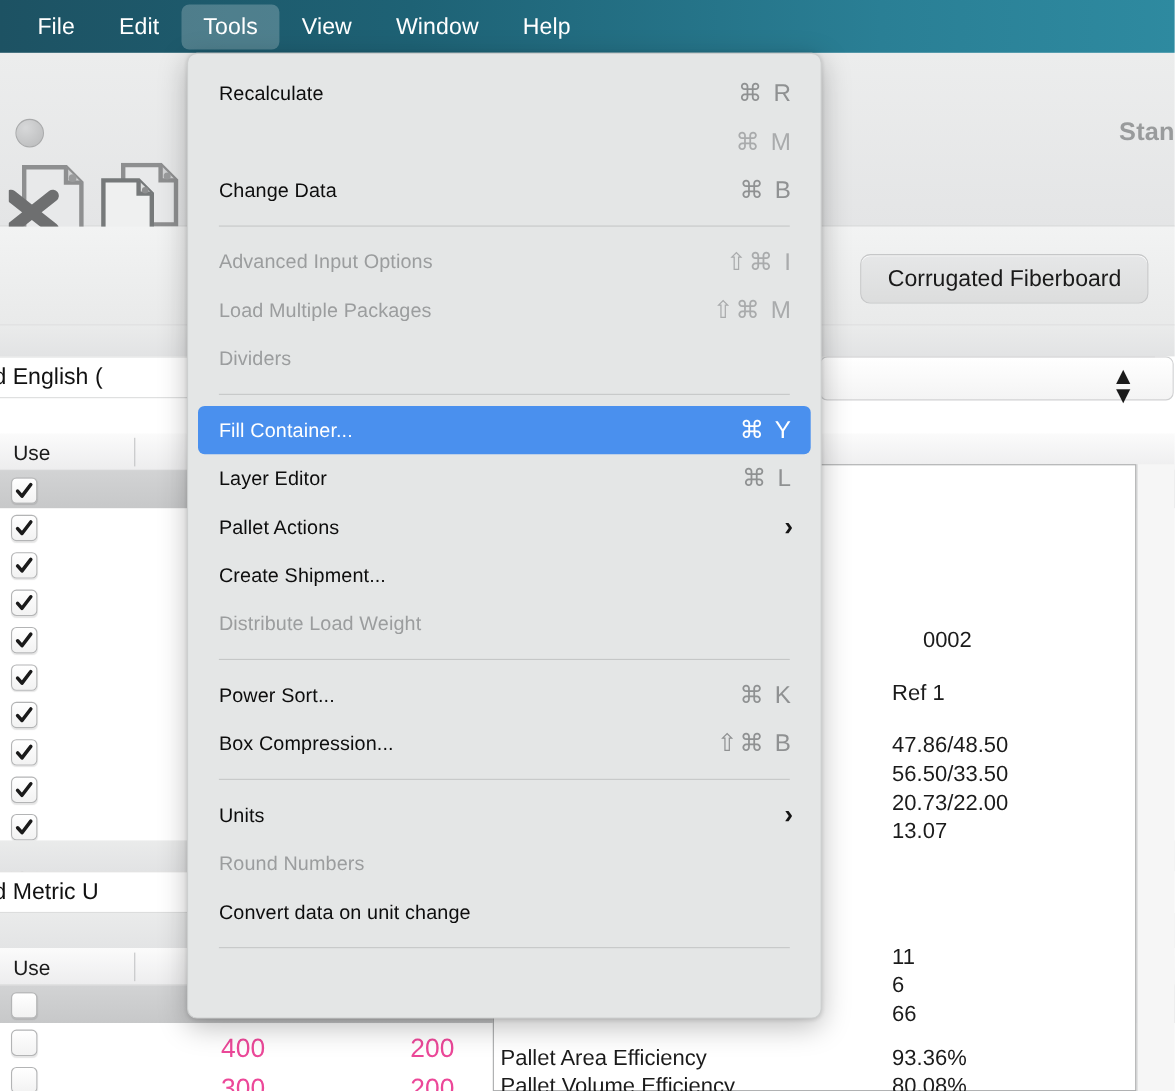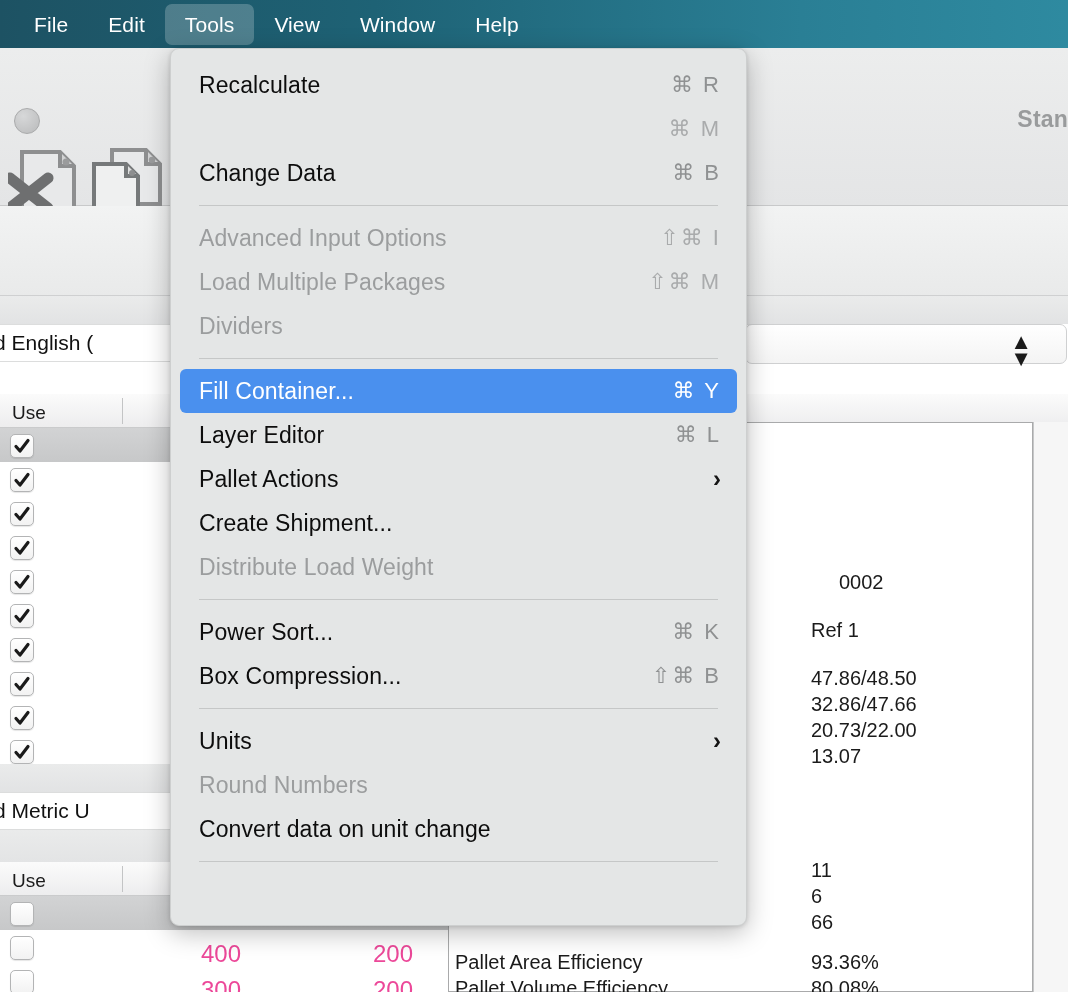--- a/index.html
+++ b/index.html
@@ -175,21 +175,21 @@
     overflow: hidden;
   }
   .mi {
     position: relative;
     height: 44px;
     display: flex; align-items: center;
     margin: 0 9px;
     padding: 0 16px 0 19px;
     border-radius: 6px;
   }
-  .mi-label { font-size: 23px; color: #0d0d0d; white-space: nowrap; letter-spacing: 0.1px; }
+  .mi-label { font-size: 18px; color: #0d0d0d; white-space: nowrap; letter-spacing: 0.1px; }
   .mi.disabled .mi-label { color: #9b9d9e; }
   .mi-shortcut {
     margin-left: auto; font-size: 22px; color: #8f9192;
     letter-spacing: 2px; white-space: nowrap;
   }
   .mi.disabled .mi-shortcut { color: #a9abac; }
   .mi.selected { background: #4a90ee; }
   .mi.selected .mi-label { color: #ffffff; }
   .mi.selected .mi-shortcut { color: #ffffff; }
   .mi-arrow { margin-left: auto; font-size: 24px; color: #151515; font-weight: bold; }
@@ -219,20 +219,21 @@
         <circle cx="62" cy="12" r="3.2" fill="#9a9b9c"></circle>
         <path d="M4 16 h32 l12 12 v38 h-44 z" fill="#eff0f0" stroke="#76797a" stroke-width="4"></path>
         <path d="M36 16 v12 h12" fill="#dfe0e0" stroke="#76797a" stroke-width="4"></path>
         <circle cx="42" cy="25" r="3" fill="#8d8e8f"></circle>
       </svg>
     </div>
     <div class="stan-label">Stan</div>
   </div>
 
   <div class="band-2"></div>
+  <div class="corrugated-btn">Corrugated Fiberboard</div>
 
   <div class="sect-eng-head"></div>
   <div class="unit-field">ndard English (</div>
   <div class="stepper">
     <div class="stepper-arrows">
       <span>▲</span>
         <span>▼</span>
     </div>
   </div>
 
@@ -318,21 +319,21 @@
       <div class="num-cell" style="left: 352px; width: 82px; top: 976px;">200</div>
     </div>
 
   <div class="results-panel">
     <div class="rp-label" style="left:6px; top:528px;">Pallet Area Efficiency</div>
     <div class="rp-label" style="left:6px; top:554px;">Pallet Volume Efficiency</div>
 
     <div class="rp-value" style="left:374px; top:148px;margin-left:16px;">0002</div>
     <div class="rp-value" style="left:362px; top:196px;">Ref 1</div>
     <div class="rp-value" style="left:362px; top:244px;">47.86/48.50</div>
-    <div class="rp-value" style="left:362px; top:270px;">32.86/47.66</div>
+    <div class="rp-value" style="left:362px; top:270px;">56.50/33.50</div>
     <div class="rp-value" style="left:362px; top:296px;">20.73/22.00</div>
     <div class="rp-value" style="left:362px; top:322px;">13.07</div>
     <div class="rp-value" style="left:362px; top:436px;">11</div>
     <div class="rp-value" style="left:362px; top:462px;">6</div>
     <div class="rp-value" style="left:362px; top:488px;">66</div>
     <div class="rp-value" style="left:362px; top:528px;">93.36%</div>
     <div class="rp-value" style="left:362px; top:554px;">80.08%</div>
   </div>
   <div class="panel-right-edge"></div>
 

